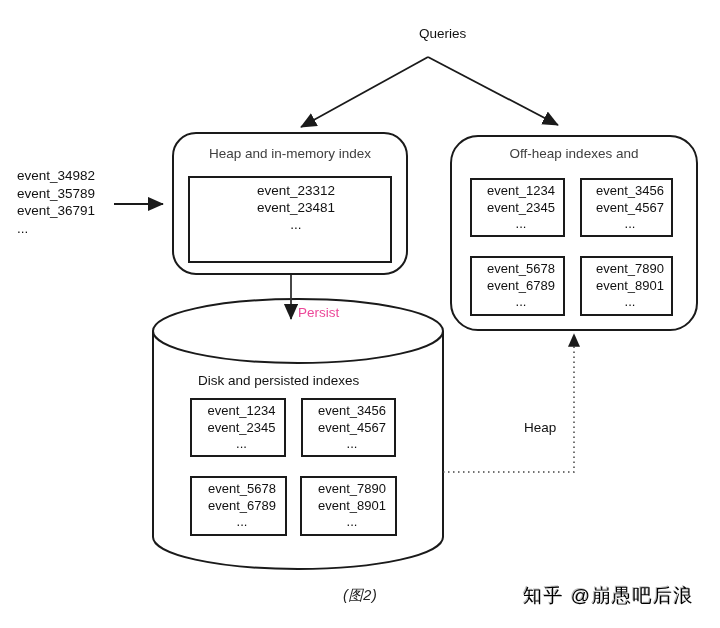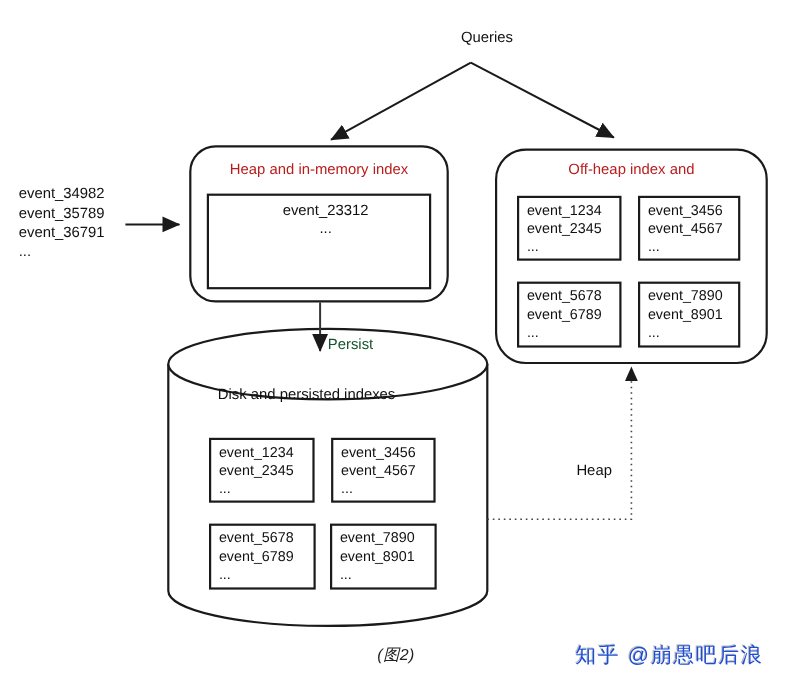--- a/index.html
+++ b/index.html
@@ -20,47 +20,48 @@
   
   .round-node {
     position: absolute;
     border: 2px solid #1a1a1a;
     background: #ffffff;
   }
   .round-node .node-title {
     text-align: center;
     font-size: 13.5px;
     line-height: 17px;
-    color: #b91c1c;
+    color: #404040;
     padding-top: 11px;
   }
 
   
   .ebox {
     position: absolute;
     border: 2px solid #1a1a1a;
     background: #ffffff;
     font-size: 13px;
     line-height: 16.5px;
     padding: 3px 0 0 7px;
     white-space: nowrap;
     overflow: hidden;
+    text-align: center;
   }
   .ebox.centered { text-align: center; padding-left: 12px; font-size: 13.5px; line-height: 17px; padding-top: 4px; }
 
   .text-block { font-size: 13.5px; line-height: 17.5px; white-space: nowrap; }
 
   .flow-label { font-size: 13.5px; white-space: nowrap; }
-  .flow-label.gray { color: #14532d; }
+  .flow-label.gray { color: #ec4899; }
 
   .caption { font-size: 14.5px; color: #222; letter-spacing: 0.5px; }
 
   .watermark {
     font-size: 19px;
-    color: #1d4ed8;
+    color: #000000;
     letter-spacing: 1.5px;
     text-shadow: 1px 1px 0 #ffffff, -1px -1px 0 #bdbdbd;
     white-space: nowrap;
   }
 </style>
 </head>
 <body>
 
 <div class="canvas">
 
@@ -93,26 +94,27 @@
     <div>event_35789</div>
     <div>event_36791</div>
     <div>...</div>
   </div>
 
   <div class="round-node" style="left:172px; top:132px; width:236px; height:143px; border-radius:24px;">
     <div class="node-title">Heap and in-memory index</div>
   </div>
   <div class="ebox centered" style="left:188px; top:176px; width:204px; height:87px;">
     <div>event_23312</div>
+    <div>event_23481</div>
     <div>...</div>
   </div>
 
   <div class="round-node" style="left:450px; top:135px; width:248px; height:196px; border-radius:28px;">
     <div class="node-title" style="padding-top:8px;">
-      <div>Off-heap index and</div>
+      <div>Off-heap indexes and</div>
     </div>
   </div>
   <div class="ebox" style="left:470px; top:178px; width:95px; height:59px;">
     <div>event_1234</div>
     <div>event_2345</div>
     <div>...</div>
   </div>
   <div class="ebox" style="left:580px; top:178px; width:93px; height:59px;">
     <div>event_3456</div>
     <div>event_4567</div>
@@ -125,21 +127,21 @@
   </div>
   <div class="ebox" style="left:580px; top:256px; width:93px; height:60px;">
     <div>event_7890</div>
     <div>event_8901</div>
     <div>...</div>
   </div>
 
   <div class="abs flow-label gray" style="left:298px; top:305px;">Persist</div>
   <div class="abs flow-label" style="left:524px; top:420px;">Heap</div>
 
-  <div class="abs node-label" style="left:198px; top:351px;text-align:center;">Disk and persisted indexes</div>
+  <div class="abs node-label" style="left:198px; top:373px;text-align:center;">Disk and persisted indexes</div>
   <div class="ebox" style="left:190px; top:398px; width:96px; height:59px;">
     <div>event_1234</div>
     <div>event_2345</div>
     <div>...</div>
   </div>
   <div class="ebox" style="left:301px; top:398px; width:95px; height:59px;">
     <div>event_3456</div>
     <div>event_4567</div>
     <div>...</div>
   </div>

